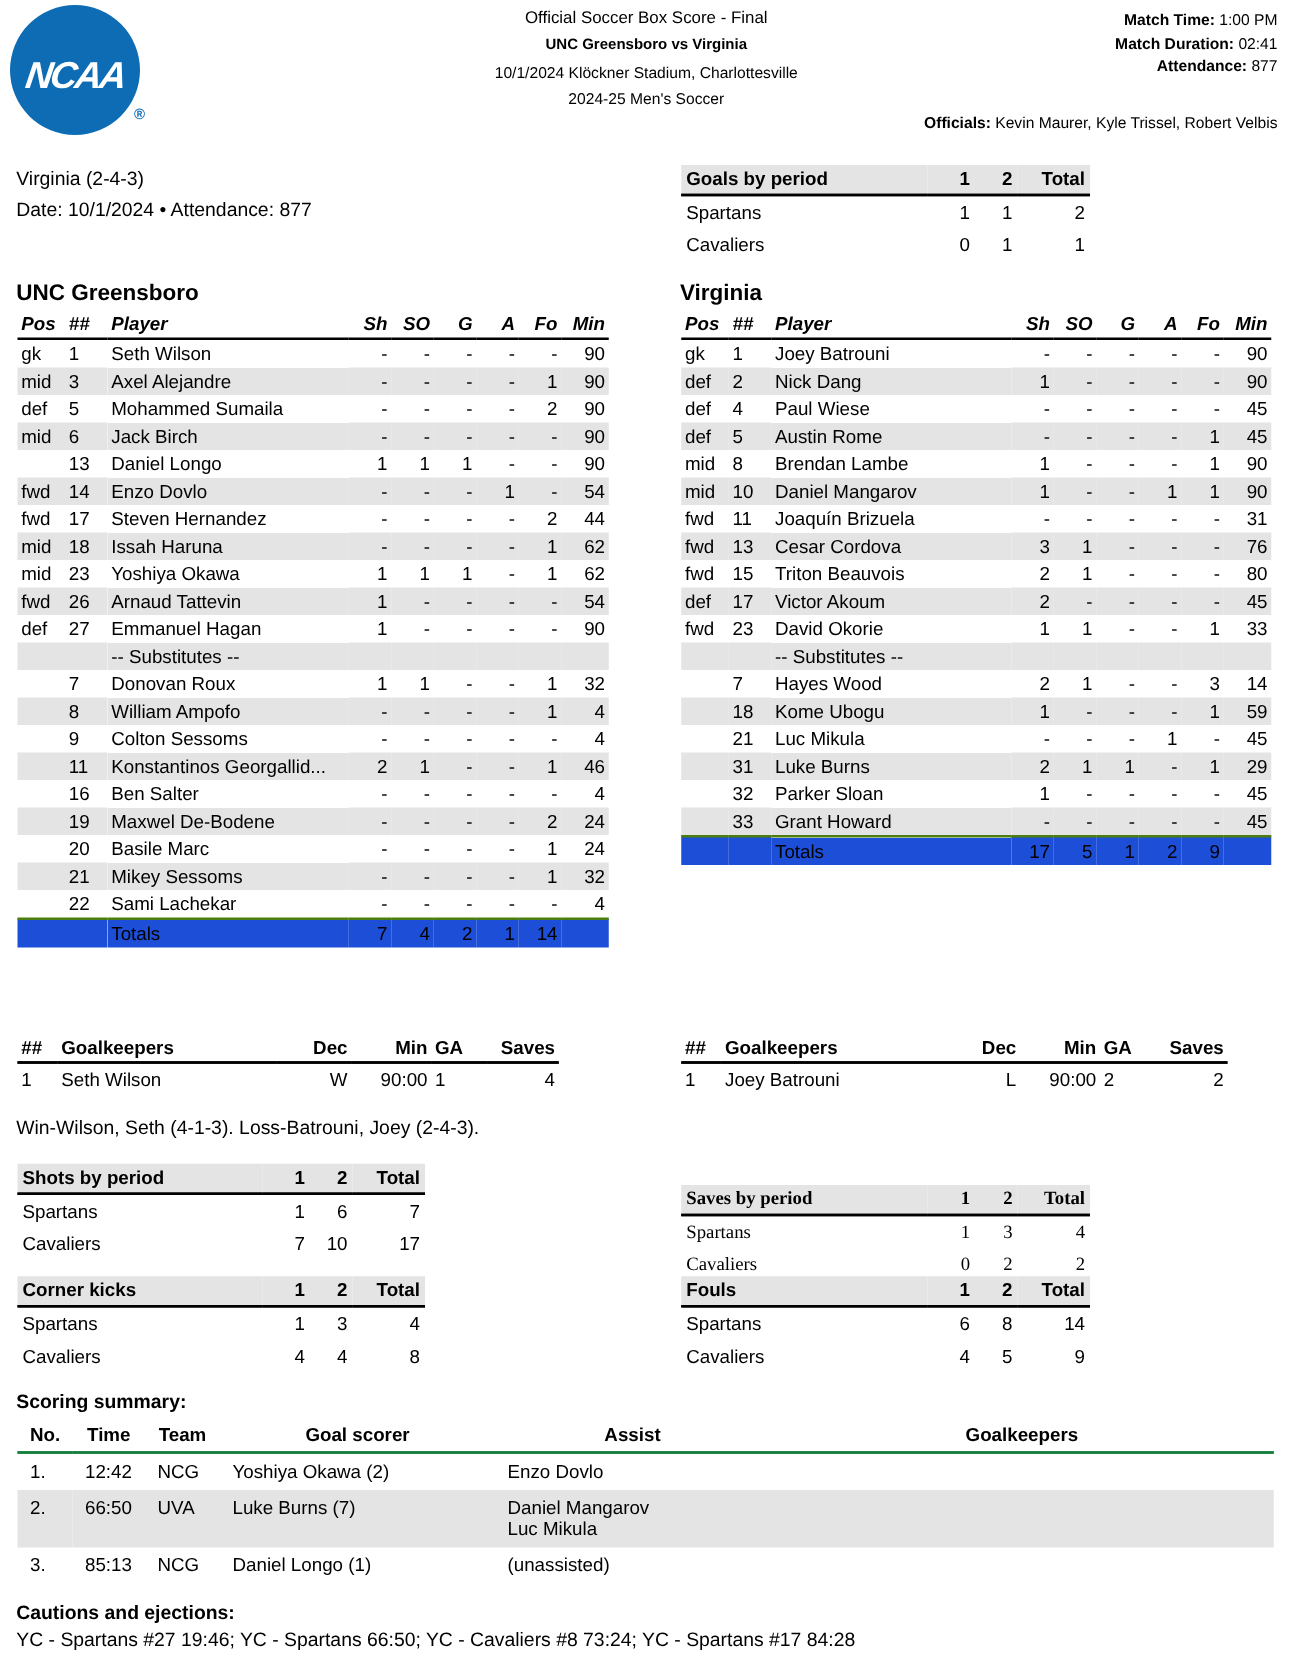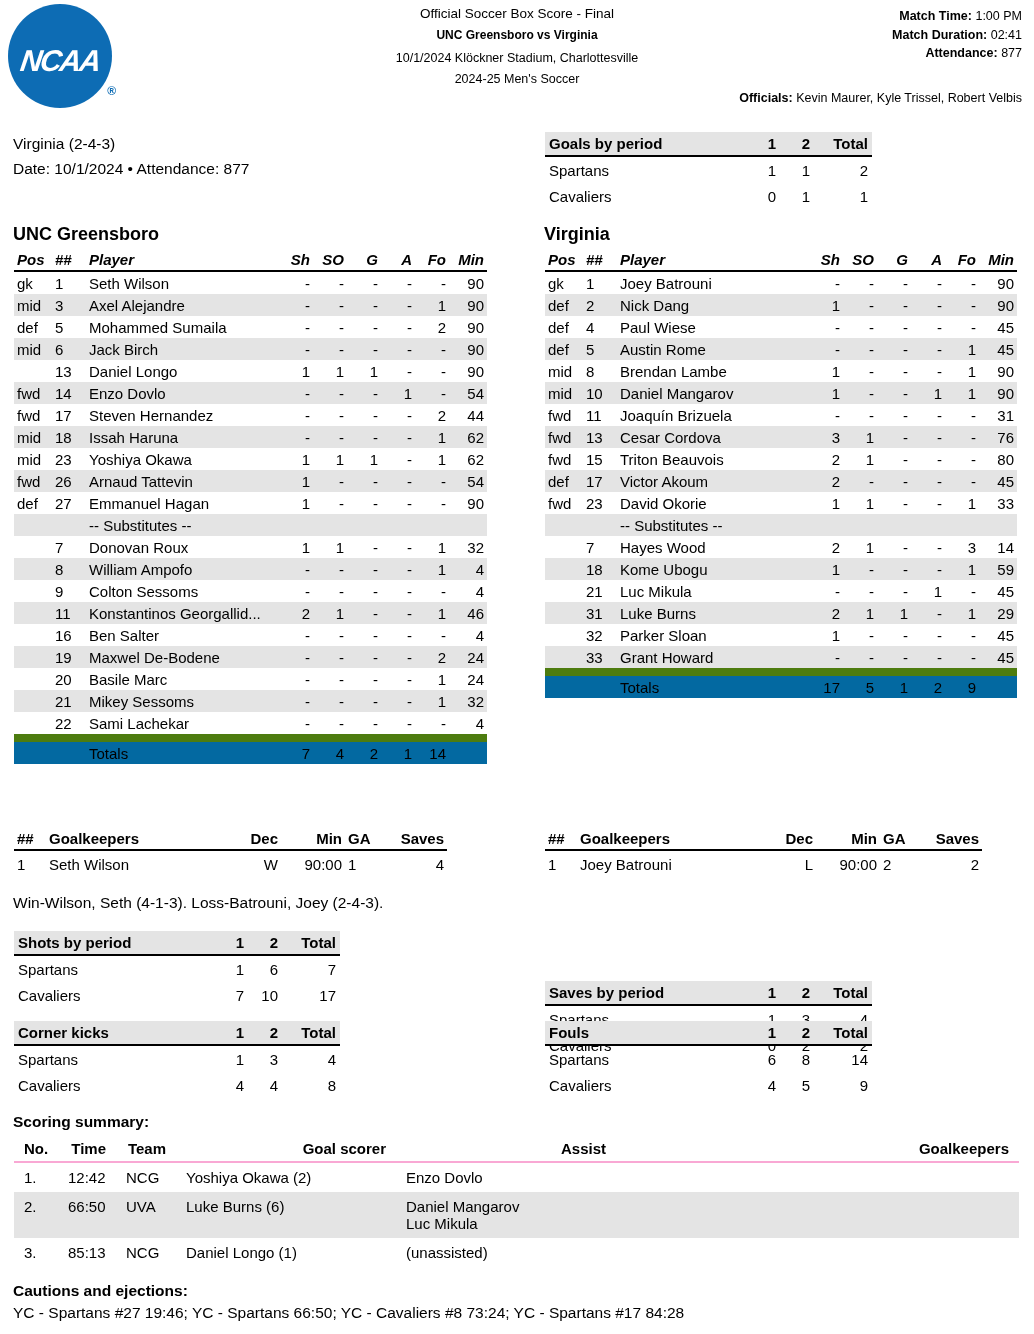--- a/index.html
+++ b/index.html
@@ -42,39 +42,39 @@
   .period { width: 100%; font-size: 15px; }
   .period thead th { background: #e4e4e4; border-bottom: 2px solid #000; padding: 3px 4px; font-weight: bold; }
   .period th.c-team, .period td.c-team { text-align: left; }
   .period .c-p1 { width: 38px; text-align: right; }
   .period .c-p2 { width: 34px; text-align: right; }
   .period .c-total { width: 58px; text-align: right; }
   .period td { padding: 4.5px 4px; }
   .pos-goals   { position: absolute; left: 545px; top: 132px; width: 327px; }
   .pos-shots   { position: absolute; left: 14px;  top: 931px; width: 326px; }
   .pos-corners { position: absolute; left: 14px;  top: 1021px; width: 326px; }
-  .pos-saves   { position: absolute; left: 545px; top: 981px; width: 327px; }
+  .pos-saves   { position: absolute; left: 545px; top: 948px; width: 327px; font-family: Liberation Serif, serif; }
   .pos-fouls   { position: absolute; left: 545px; top: 1021px; width: 327px; }
 
   
   .team-heading { position: absolute; font-size: 18px; font-weight: bold; }
   .pos-unc-head { left: 13px; top: 224px; }
   .pos-uva-head { left: 544px; top: 224px; }
 
   
   .roster { width: 100%; font-size: 15px; }
   .roster thead th { border-bottom: 2px solid #000; padding: 2px 3px; font-weight: bold; text-align: left; font-style: italic; }
   .roster td { padding: 2.5px 3px; }
   .roster .c-pos { width: 38px; text-align: left; }
   .roster .c-num { width: 34px; text-align: left; }
   .roster .c-player { text-align: left; white-space: nowrap; overflow: hidden; }
   .roster .c-sh, .roster .c-so, .roster .c-g, .roster .c-a, .roster .c-fo { width: 34px; text-align: right; }
   .roster .c-min { width: 38px; text-align: right; }
   .roster tbody tr:nth-child(even) { background: #e4e4e4; }
-  .roster tbody tr.totals { background: #0369a1; border-top: 8px solid #4d7c0f; }
+  .roster tbody tr.totals { background: #1d4ed8; border-top: 2px solid #4d7c0f; }
   .pos-unc-roster { position: absolute; left: 14px; top: 249px; width: 473px; }
   .pos-uva-roster { position: absolute; left: 545px; top: 249px; width: 472px; }
 
   
   .gk { width: 100%; font-size: 15px; }
   .gk thead th { border-bottom: 2px solid #000; padding: 2px 3px; font-weight: bold; text-align: left; }
   .gk td { padding: 5px 3px; }
   .gk .c-num { width: 32px; text-align: left; }
   .gk .c-name { text-align: left; }
   .gk .c-dec { width: 60px; text-align: right; }
@@ -83,21 +83,21 @@
   .gk .c-saves { width: 58px; text-align: right; }
   .pos-gk-unc { position: absolute; left: 14px; top: 828px; width: 433px; }
   .pos-gk-uva { position: absolute; left: 545px; top: 828px; width: 437px; }
 
   .result-line { position: absolute; left: 13px; top: 894px; font-size: 15.5px; }
 
   
   .section-heading { font-size: 15.5px; font-weight: bold; }
   .pos-scoring-head { position: absolute; left: 13px; top: 1113px; }
   .scoring { width: 100%; font-size: 15px; }
-  .scoring thead th { border-bottom: 2px solid #f9a8d4; text-align: right; padding: 4px 10px 4px 10px; font-weight: bold; }
+  .scoring thead th { border-bottom: 2px solid #15803d; text-align: center; padding: 4px 10px 4px 10px; font-weight: bold; }
   .scoring td { padding: 6px 10px; vertical-align: top; text-align: left; }
   .scoring tbody tr:nth-child(even) { background: #e4e4e4; }
   .scoring .c-no { width: 44px; }
   .scoring .c-time { width: 58px; }
   .scoring .c-team { width: 60px; }
   .scoring .c-scorer { width: 220px; }
   .scoring .c-assist { width: 220px; white-space: pre-line; }
   .pos-scoring { position: absolute; left: 14px; top: 1136px; width: 1005px; }
 
   
@@ -836,21 +836,21 @@
             <td class="c-time">12:42</td>
             <td class="c-team">NCG</td>
             <td class="c-scorer">Yoshiya Okawa (2)</td>
             <td class="c-assist">Enzo Dovlo</td>
             <td class="c-desc"></td>
           </tr>
           <tr>
             <td class="c-no">2.</td>
             <td class="c-time">66:50</td>
             <td class="c-team">UVA</td>
-            <td class="c-scorer">Luke Burns (6)</td>
+            <td class="c-scorer">Luke Burns (7)</td>
             <td class="c-assist">Daniel Mangarov
 Luc Mikula</td>
             <td class="c-desc"></td>
           </tr>
           <tr>
             <td class="c-no">3.</td>
             <td class="c-time">85:13</td>
             <td class="c-team">NCG</td>
             <td class="c-scorer">Daniel Longo (1)</td>
             <td class="c-assist">(unassisted)</td>

